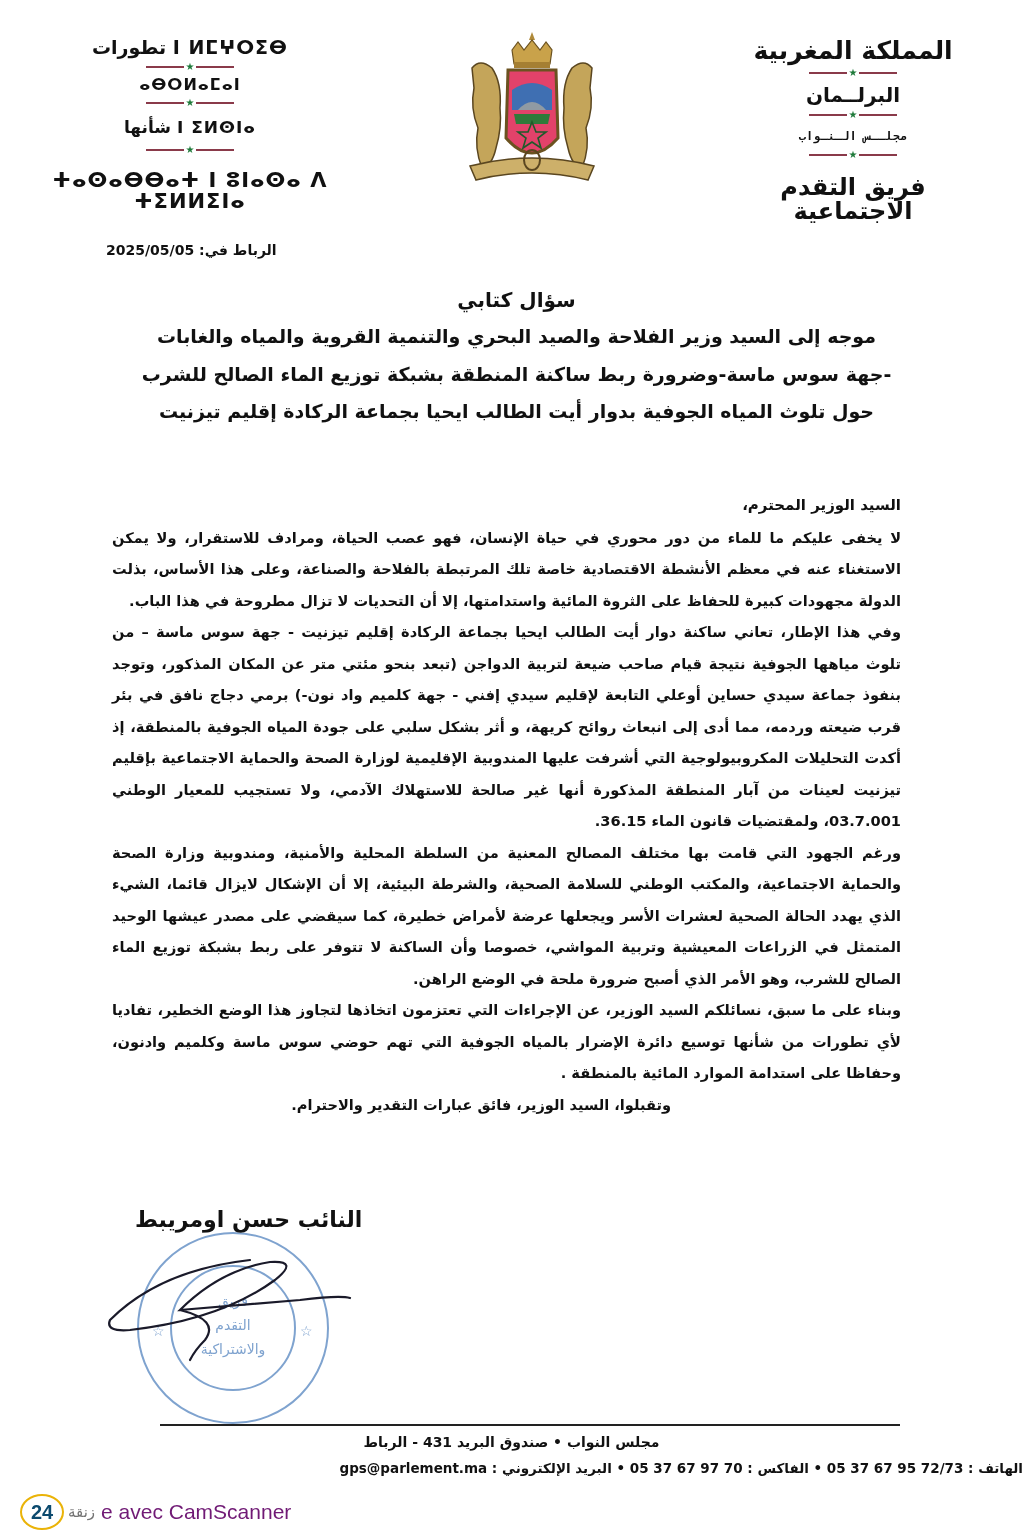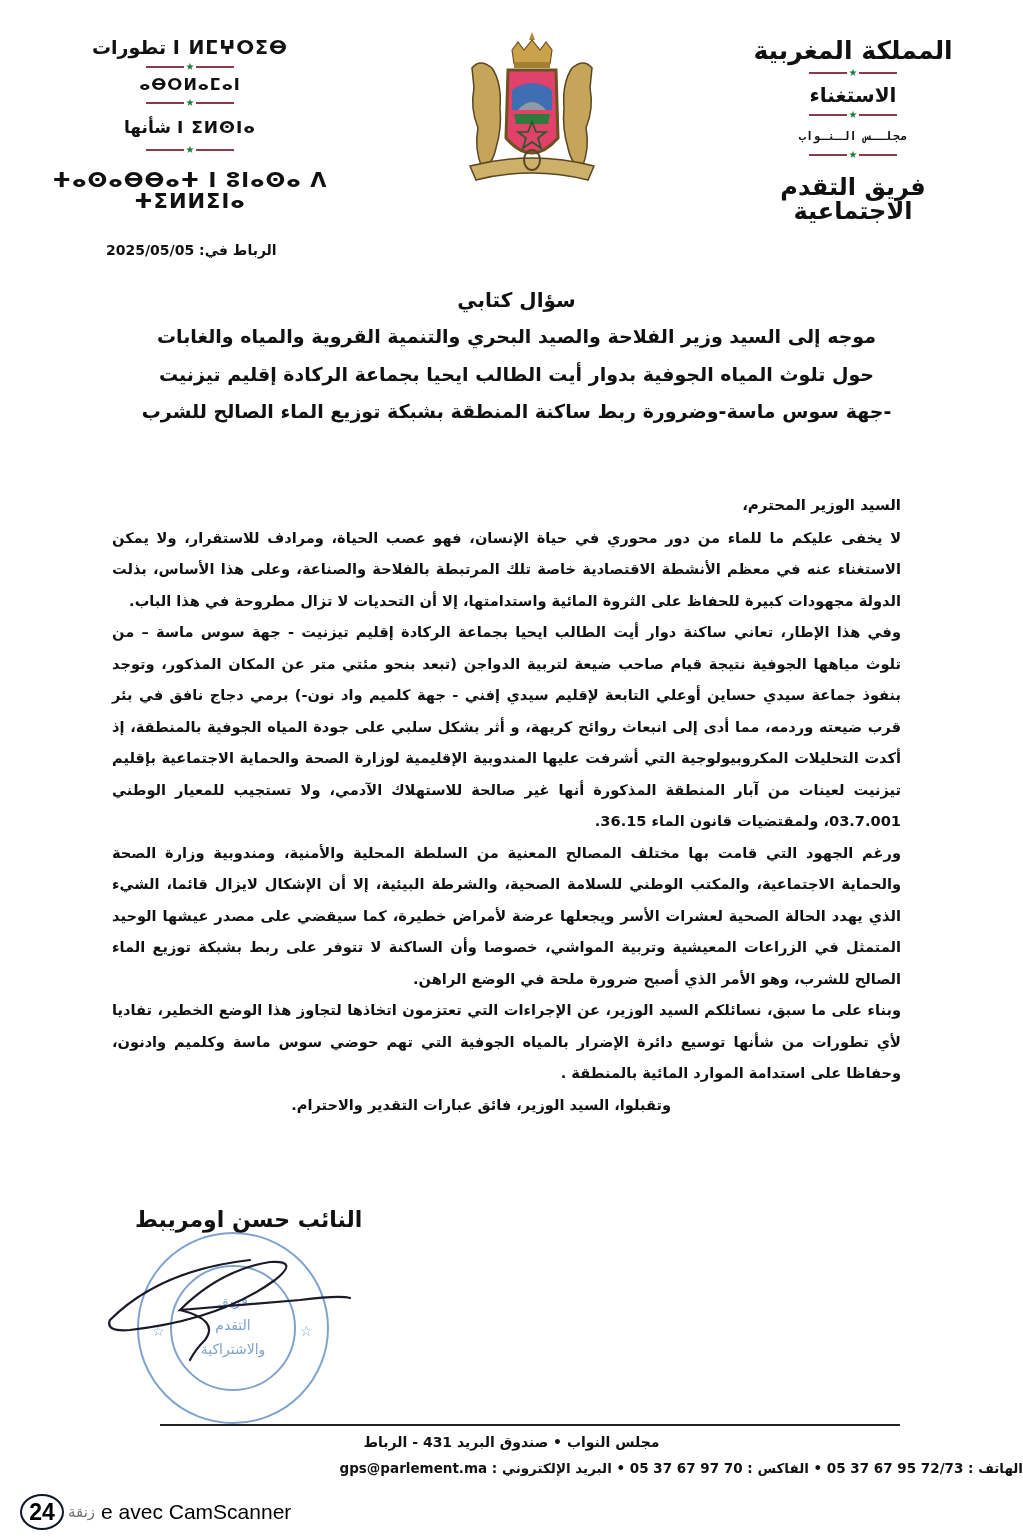--- a/index.html
+++ b/index.html
@@ -40,35 +40,35 @@
   
   .sig-name { position: absolute; left: 135px; top: 1207px; direction: rtl; font-size: 22px; font-weight: bold; }
   .stamp { position: absolute; left: 128px; top: 1228px; width: 210px; height: 200px; }
   .signature { position: absolute; left: 100px; top: 1250px; width: 280px; height: 120px; }
   
   .footer-line { position: absolute; left: 160px; width: 740px; top: 1424px; height: 2px; background: #222; }
   .footer1 { position: absolute; left: 0; right: 0; top: 1434px; text-align: center; direction: rtl; font-size: 14px; font-weight: bold; }
   .footer2 { position: absolute; left: 0; right: 0; top: 1460px; text-align: right; direction: rtl; font-size: 13.5px; font-weight: bold; }
   
   .wm { position: absolute; left: 0; top: 1492px; height: 40px; display: flex; align-items: center; }
-  .wm-badge { width: 40px; height: 32px; border-radius: 50%; border: 2px solid #0f172a; color: #000000; font-weight: bold; font-size: 23px; display: flex; align-items: center; justify-content: center; font-family: "Liberation Sans", sans-serif; margin-left: 20px; }
-  .wm-text { color: #000000; font-family: "Liberation Sans", sans-serif; font-size: 21px; margin-left: 6px; }
+  .wm-badge { width: 40px; height: 32px; border-radius: 50%; border: 2px solid #eab308; color: #0c4a6e; font-weight: bold; font-size: 20px; display: flex; align-items: center; justify-content: center; font-family: "Liberation Sans", sans-serif; margin-left: 20px; }
+  .wm-text { color: #701a75; font-family: "Liberation Sans", sans-serif; font-size: 21px; margin-left: 6px; }
   .wm-ar { color: #737373; font-size: 15px; font-family: "DejaVu Sans", sans-serif; margin-left: 4px; }
 </style>
 </head>
 <body>
 
 <div class="hdr-col hdr-right">
   <div class="hdr-line l1">المملكة المغربية</div>
   <div class="sep">
       <span class="bar"></span>
       <span class="star">★</span>
       <span class="bar"></span>
     </div>
-  <div class="hdr-line l2">الاستغناء</div>
+  <div class="hdr-line l2">البرلــمان</div>
   <div class="sep">
       <span class="bar"></span>
       <span class="star">★</span>
       <span class="bar"></span>
     </div>
   <div class="hdr-line l3">مجلــس الـنـواب</div>
   <div class="sep">
       <span class="bar"></span>
       <span class="star">★</span>
       <span class="bar"></span>
@@ -118,22 +118,22 @@
 </svg>
 
 <div class="date">
   <span>الرباط في:</span>
   <span>2025/05/05</span>
 </div>
 
 <div class="title-block">
   <div class="t0">سؤال كتابي</div>
   <div class="tl">موجه إلى السيد وزير الفلاحة والصيد البحري والتنمية القروية والمياه والغابات</div>
+  <div class="tl">-جهة سوس ماسة-وضرورة ربط ساكنة المنطقة بشبكة توزيع الماء الصالح للشرب</div>
   <div class="tl">حول تلوث المياه الجوفية بدوار أيت الطالب ايحيا بجماعة الركادة إقليم تيزنيت</div>
-  <div class="tl">-جهة سوس ماسة-وضرورة ربط ساكنة المنطقة بشبكة توزيع الماء الصالح للشرب</div>
 </div>
 
 <div class="body-text">
   <p class="greeting">السيد الوزير المحترم،</p>
   <p>لا يخفى عليكم ما للماء من دور محوري في حياة الإنسان، فهو عصب الحياة، ومرادف للاستقرار، ولا يمكن الاستغناء عنه في معظم الأنشطة الاقتصادية خاصة تلك المرتبطة بالفلاحة والصناعة، وعلى هذا الأساس، بذلت الدولة مجهودات كبيرة للحفاظ على الثروة المائية واستدامتها، إلا أن التحديات لا تزال مطروحة في هذا الباب.</p>
   <p>وفي هذا الإطار، تعاني ساكنة دوار أيت الطالب ايحيا بجماعة الركادة إقليم تيزنيت - جهة سوس ماسة – من تلوث مياهها الجوفية نتيجة قيام صاحب ضيعة لتربية الدواجن (تبعد بنحو مئتي متر عن المكان المذكور، وتوجد بنفوذ جماعة سيدي حساين أوعلي التابعة لإقليم سيدي إفني - جهة كلميم واد نون-) برمي دجاج نافق في بئر قرب ضيعته وردمه، مما أدى إلى انبعاث روائح كريهة، و أثر بشكل سلبي على جودة المياه الجوفية بالمنطقة، إذ أكدت التحليلات المكروبيولوجية التي أشرفت عليها المندوبية الإقليمية لوزارة الصحة والحماية الاجتماعية بإقليم تيزنيت لعينات من آبار المنطقة المذكورة أنها غير صالحة للاستهلاك الآدمي، ولا تستجيب للمعيار الوطني 03.7.001، ولمقتضيات قانون الماء 36.15.</p>
   <p>ورغم الجهود التي قامت بها مختلف المصالح المعنية من السلطة المحلية والأمنية، ومندوبية وزارة الصحة والحماية الاجتماعية، والمكتب الوطني للسلامة الصحية، والشرطة البيئية، إلا أن الإشكال لايزال قائما، الشيء الذي يهدد الحالة الصحية لعشرات الأسر ويجعلها عرضة لأمراض خطيرة، كما سيقضي على مصدر عيشها الوحيد المتمثل في الزراعات المعيشية وتربية المواشي، خصوصا وأن الساكنة لا تتوفر على ربط بشبكة توزيع الماء الصالح للشرب، وهو الأمر الذي أصبح ضرورة ملحة في الوضع الراهن.</p>
   <p>وبناء على ما سبق، نسائلكم السيد الوزير، عن الإجراءات التي تعتزمون اتخاذها لتجاوز هذا الوضع الخطير، تفاديا لأي تطورات من شأنها توسيع دائرة الإضرار بالمياه الجوفية التي تهم حوضي سوس ماسة وكلميم وادنون، وحفاظا على استدامة الموارد المائية بالمنطقة .</p>
   <p class="closing">وتقبلوا، السيد الوزير، فائق عبارات التقدير والاحترام.</p>
 </div>

